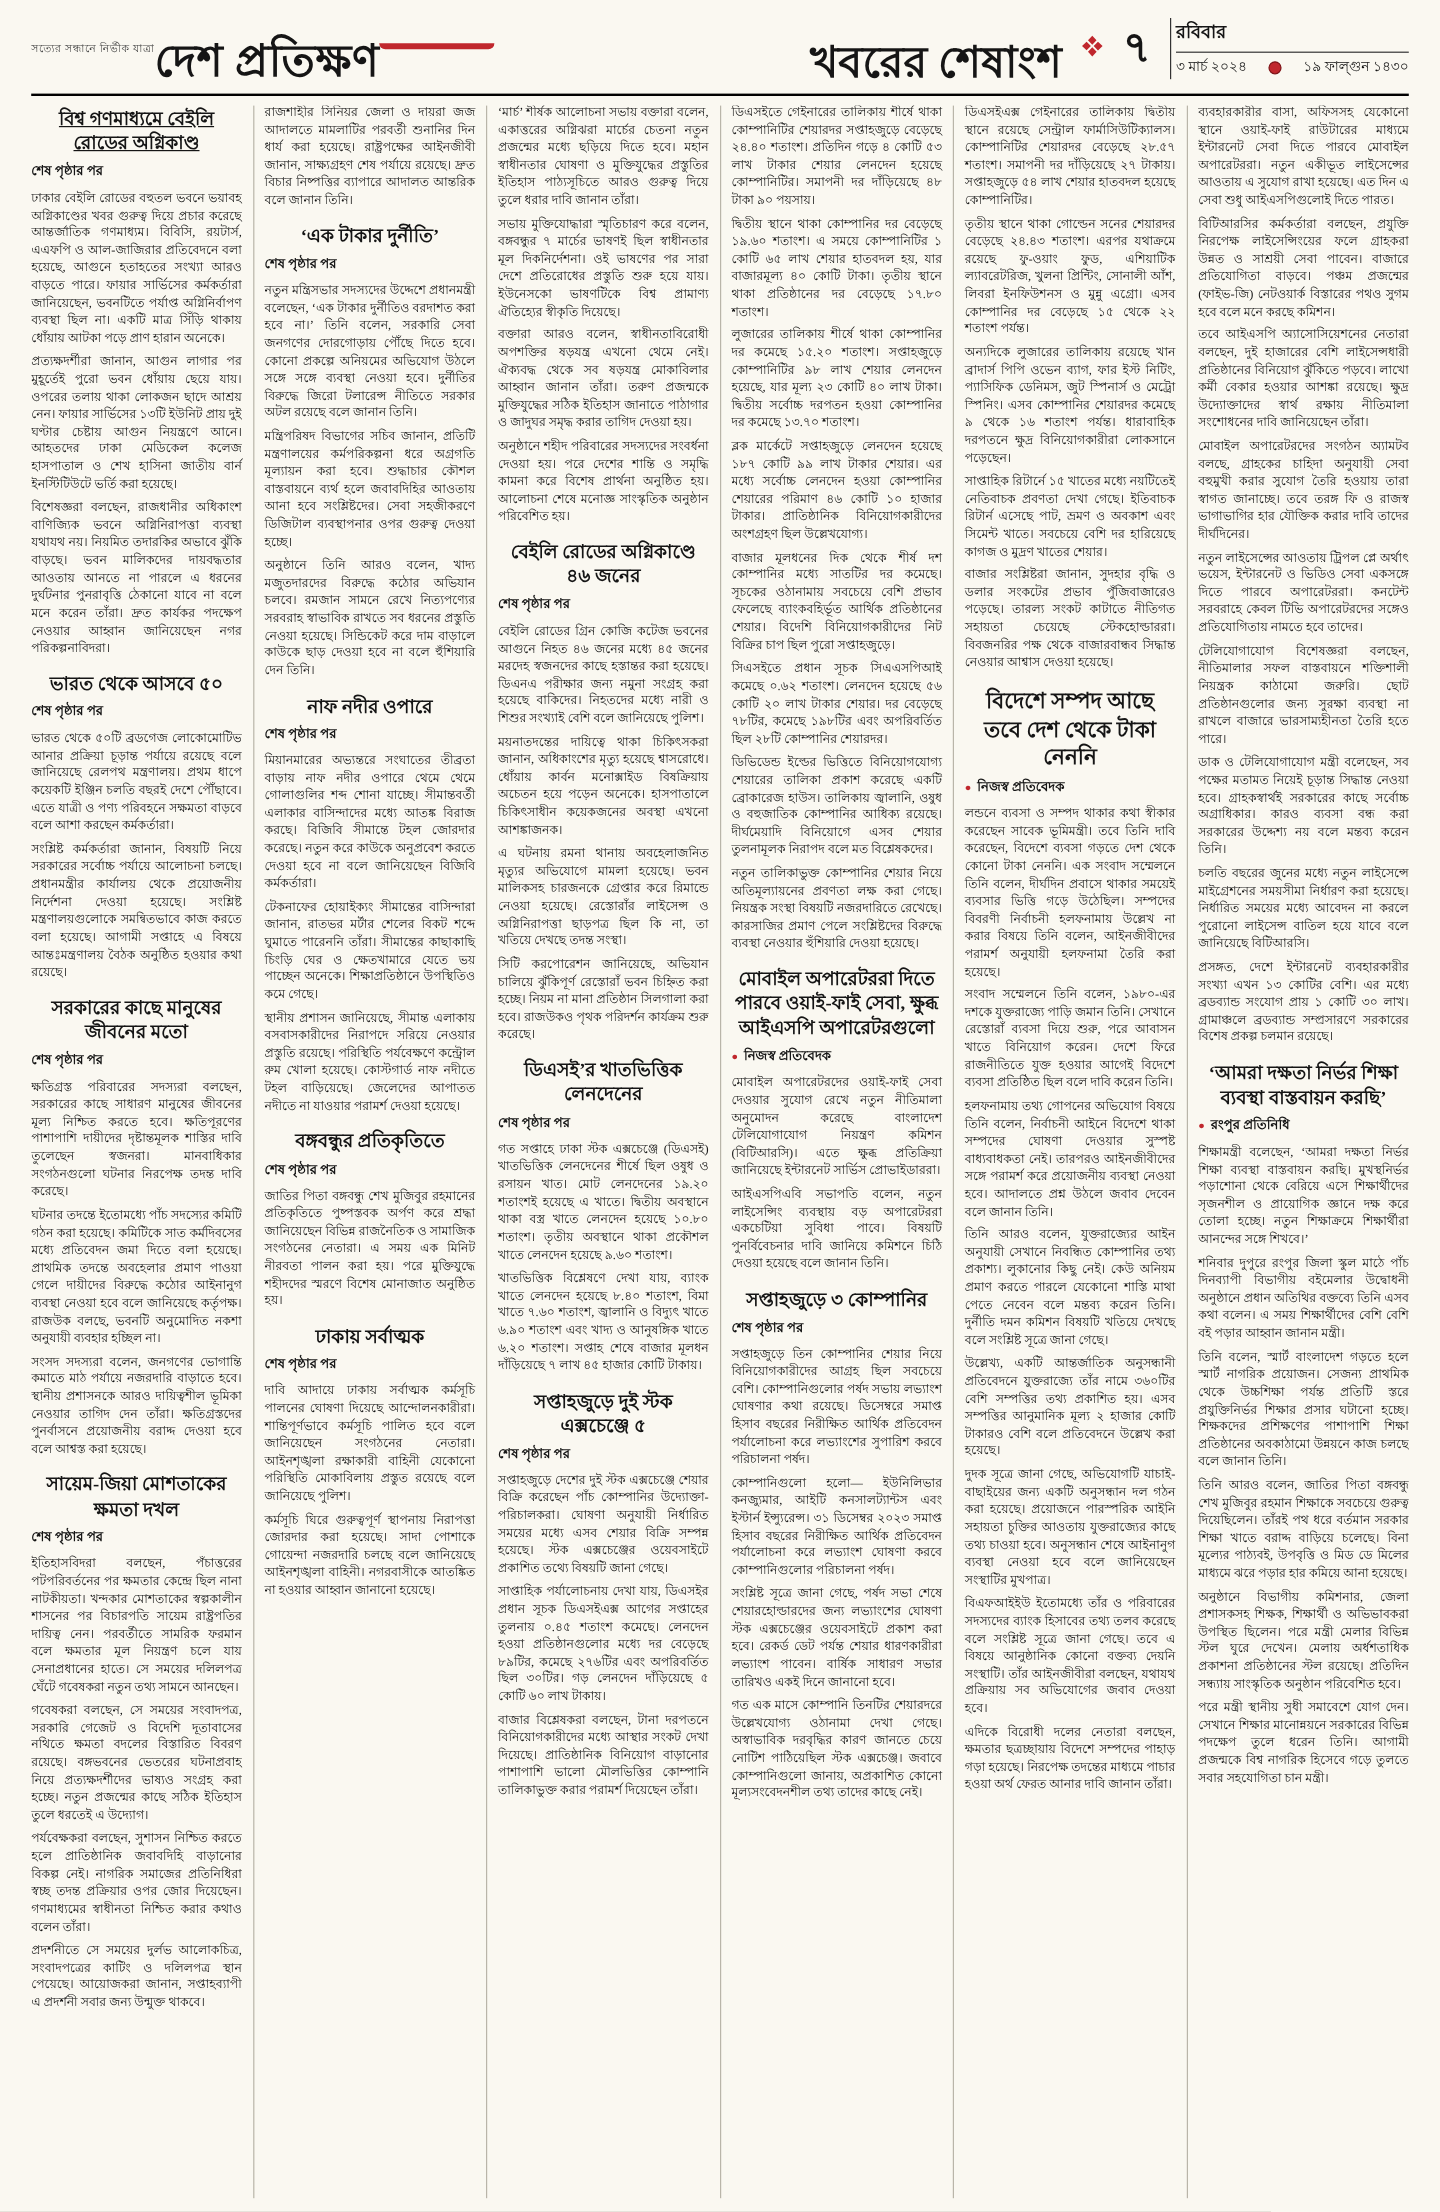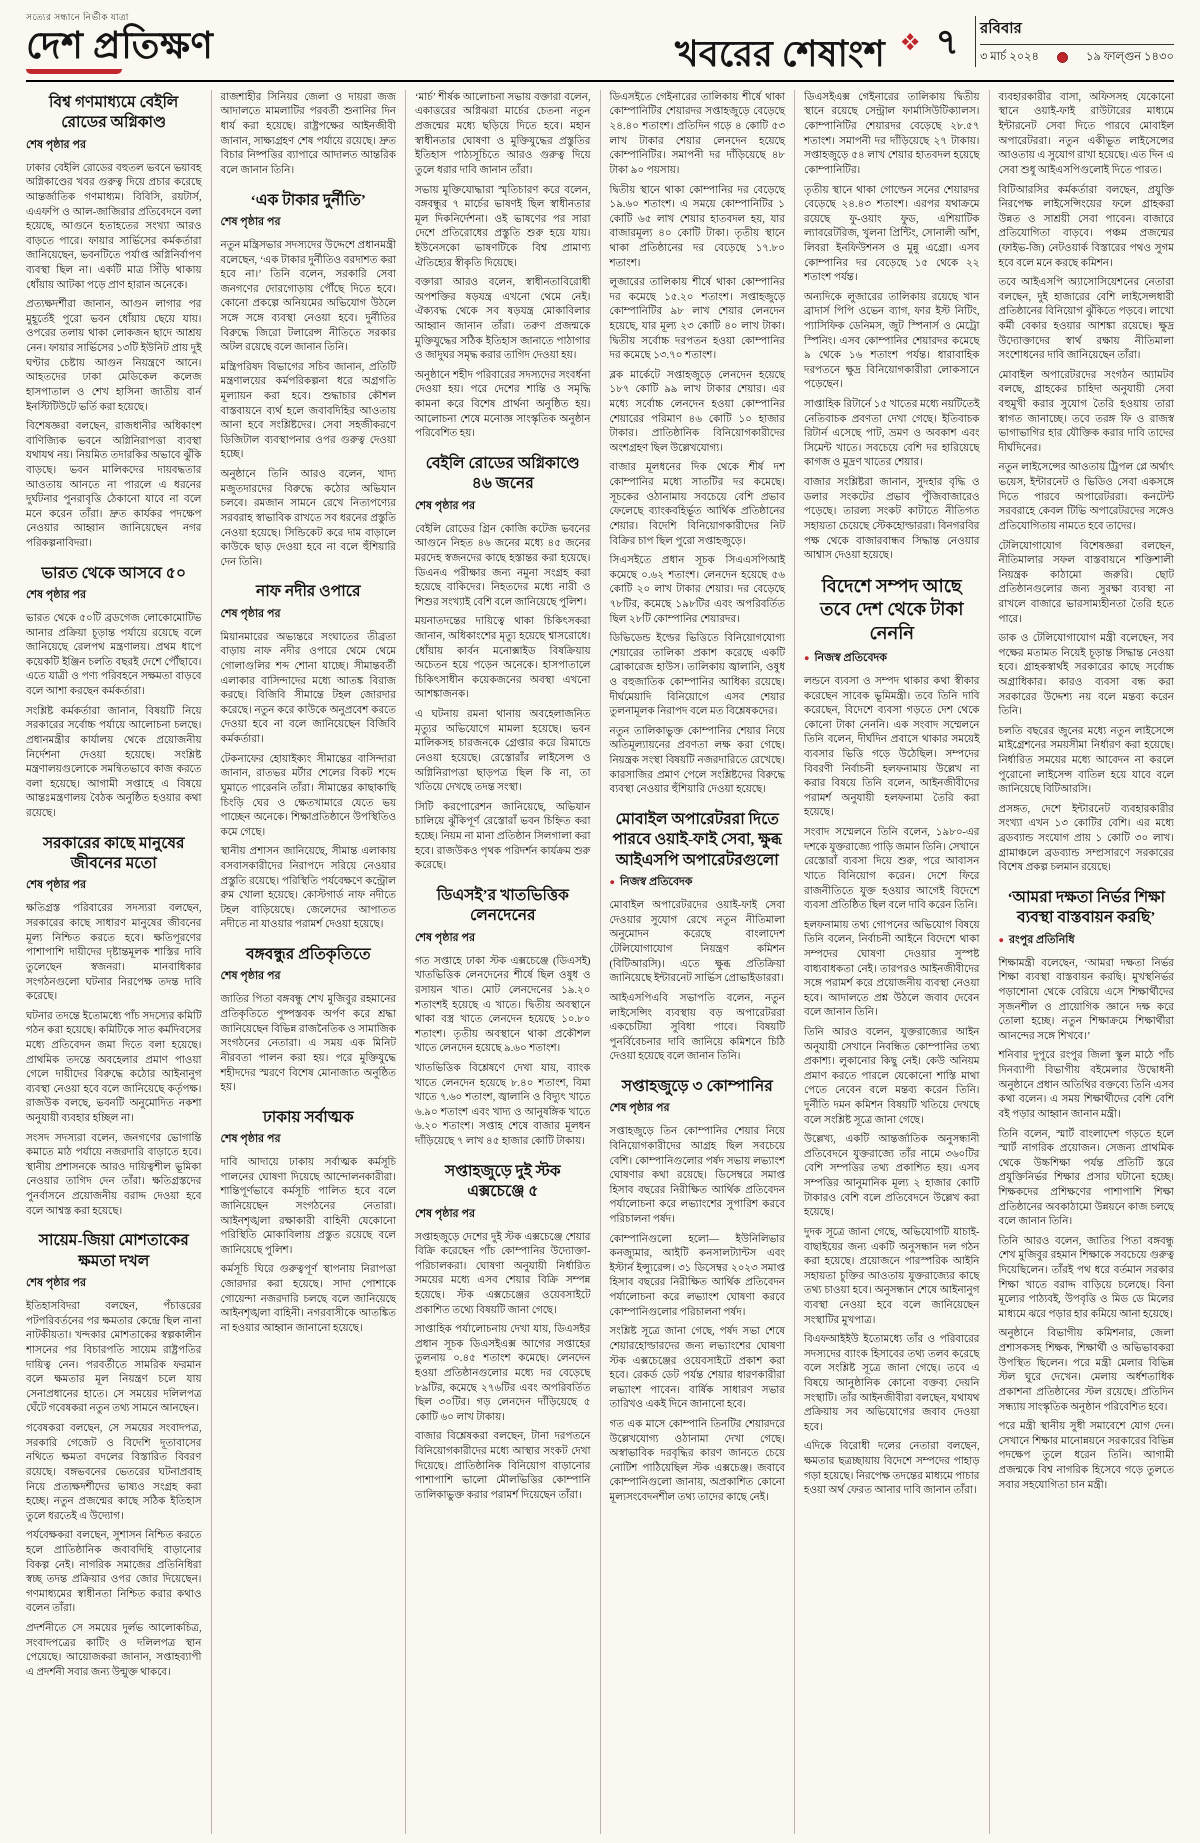--- a/index.html
+++ b/index.html
@@ -4,42 +4,42 @@
 <style>
   * { box-sizing: border-box; }
   html,body { margin:0; padding:0; background:#d8d5cc; }
   .page {
     width:1200px; height:1843px; margin:0 auto; overflow:hidden;
     background:#faf8f1; color:#151515;
     font-family:"Liberation Serif","DejaVu Serif",serif;
   }
   
   .header { display:flex; justify-content:space-between; align-items:flex-end; padding:10px 26px 6px; }
-  .masthead-block { display:flex; flex-direction:column; }
+  .masthead-block { display:flex; flex-direction:row; }
   .tagline { font-size:9px; letter-spacing:.5px; color:#444; margin-bottom:2px; }
   .masthead { font-size:37px; font-weight:800; line-height:1.05; letter-spacing:.5px; }
   .masthead-swash { height:5px; width:96px; background:#c0272d; border-radius:0 0 10px 10px; margin-top:3px; }
   .header-right { display:flex; align-items:center; gap:16px; padding-bottom:2px; }
   .section-title { font-size:36px; font-weight:800; line-height:1;margin-top:24px; }
   .ornament { color:#c0272d; font-size:24px; line-height:1; }
   .page-number { font-size:36px; font-weight:800; line-height:1; }
   .dateblock { border-left:1.5px solid #333; padding-left:4px; }
   .weekday { font-size:15px; font-weight:700; }
   .dateline { font-size:11.5px; border-top:1px solid #333; margin-top:3px; padding-top:3px;
               display:flex; align-items:center; gap:18px; white-space:nowrap; }
   .date-emblem { width:11px; height:11px; border-radius:50%; background:#c0272d; display:inline-block; border:1.5px solid #7e1418; }
   .header-rule { border-top:2.5px solid #000; margin:0 26px; }
   
   .content { display:flex; padding:8px 26px 0; height:1752px; overflow:hidden; }
   .col { flex:1 1 0; padding:0 9px; border-left:1px solid #b9b5a9; overflow:hidden; }
   .col:first-child { border-left:none; padding-left:0; }
   .col:last-child { padding-right:0; }
   .article { margin-bottom:12px; }
   .headline { font-size:15.5px; font-weight:800; text-align:center; line-height:1.32; margin:10px 1px 3px; }
-  .col .article:first-child .headline { margin-top:2px; }
+  .col .article:first-child .headline { margin-top:2px;text-decoration:underline; }
   .headline.lg { font-size:18px; }
   .kicker { font-size:11px; font-weight:700; margin:0 0 6px; }
   .byline { font-size:11px; font-weight:700; margin:3px 0 6px; display:flex; align-items:center; gap:5px; }
   .byline .bullet { color:#c0272d; font-size:9px; line-height:1; }
   p.body { font-size:10.3px; line-height:1.42; text-align:justify; margin:0 0 5px; }
 </style>
 </head>
 <body>
 
 <div class="page">
@@ -185,21 +185,21 @@
           <p class="body">সংশ্লিষ্ট সূত্রে জানা গেছে, পর্ষদ সভা শেষে শেয়ারহোল্ডারদের জন্য লভ্যাংশের ঘোষণা স্টক এক্সচেঞ্জের ওয়েবসাইটে প্রকাশ করা হবে। রেকর্ড ডেট পর্যন্ত শেয়ার ধারণকারীরা লভ্যাংশ পাবেন। বার্ষিক সাধারণ সভার তারিখও একই দিনে জানানো হবে।</p>
           <p class="body">গত এক মাসে কোম্পানি তিনটির শেয়ারদরে উল্লেখযোগ্য ওঠানামা দেখা গেছে। অস্বাভাবিক দরবৃদ্ধির কারণ জানতে চেয়ে নোটিশ পাঠিয়েছিল স্টক এক্সচেঞ্জ। জবাবে কোম্পানিগুলো জানায়, অপ্রকাশিত কোনো মূল্যসংবেদনশীল তথ্য তাদের কাছে নেই।</p>
         </article>
       </div>
       <div class="col">
         <article class="article">
           <p class="body">ডিএসইএক্স গেইনারের তালিকায় দ্বিতীয় স্থানে রয়েছে সেন্ট্রাল ফার্মাসিউটিক্যালস। কোম্পানিটির শেয়ারদর বেড়েছে ২৮.৫৭ শতাংশ। সমাপনী দর দাঁড়িয়েছে ২৭ টাকায়। সপ্তাহজুড়ে ৫৪ লাখ শেয়ার হাতবদল হয়েছে কোম্পানিটির।</p>
           <p class="body">তৃতীয় স্থানে থাকা গোল্ডেন সনের শেয়ারদর বেড়েছে ২৪.৪৩ শতাংশ। এরপর যথাক্রমে রয়েছে ফু-ওয়াং ফুড, এশিয়াটিক ল্যাবরেটরিজ, খুলনা প্রিন্টিং, সোনালী আঁশ, লিবরা ইনফিউশনস ও মুন্নু এগ্রো। এসব কোম্পানির দর বেড়েছে ১৫ থেকে ২২ শতাংশ পর্যন্ত।</p>
           <p class="body">অন্যদিকে লুজারের তালিকায় রয়েছে খান ব্রাদার্স পিপি ওভেন ব্যাগ, ফার ইস্ট নিটিং, প্যাসিফিক ডেনিমস, জুট স্পিনার্স ও মেট্রো স্পিনিং। এসব কোম্পানির শেয়ারদর কমেছে ৯ থেকে ১৬ শতাংশ পর্যন্ত। ধারাবাহিক দরপতনে ক্ষুদ্র বিনিয়োগকারীরা লোকসানে পড়েছেন।</p>
           <p class="body">সাপ্তাহিক রিটার্নে ১৫ খাতের মধ্যে নয়টিতেই নেতিবাচক প্রবণতা দেখা গেছে। ইতিবাচক রিটার্ন এসেছে পাট, ভ্রমণ ও অবকাশ এবং সিমেন্ট খাতে। সবচেয়ে বেশি দর হারিয়েছে কাগজ ও মুদ্রণ খাতের শেয়ার।</p>
-          <p class="body">বাজার সংশ্লিষ্টরা জানান, সুদহার বৃদ্ধি ও ডলার সংকটের প্রভাব পুঁজিবাজারেও পড়েছে। তারল্য সংকট কাটাতে নীতিগত সহায়তা চেয়েছে স্টেকহোল্ডাররা। বিনগরবির পক্ষ থেকে বাজারবান্ধব সিদ্ধান্ত নেওয়ার আশ্বাস দেওয়া হয়েছে।</p>
+          <p class="body">বাজার সংশ্লিষ্টরা জানান, সুদহার বৃদ্ধি ও ডলার সংকটের প্রভাব পুঁজিবাজারেও পড়েছে। তারল্য সংকট কাটাতে নীতিগত সহায়তা চেয়েছে স্টেকহোল্ডাররা। বিবজনরির পক্ষ থেকে বাজারবান্ধব সিদ্ধান্ত নেওয়ার আশ্বাস দেওয়া হয়েছে।</p>
         </article>
         <article class="article">
           <h2 class="headline lg">বিদেশে সম্পদ আছে তবে দেশ থেকে টাকা নেননি</h2>
           <div class="byline">
             <span class="bullet">●</span>
             <span>নিজস্ব প্রতিবেদক</span>
           </div>
           <p class="body">লন্ডনে ব্যবসা ও সম্পদ থাকার কথা স্বীকার করেছেন সাবেক ভূমিমন্ত্রী। তবে তিনি দাবি করেছেন, বিদেশে ব্যবসা গড়তে দেশ থেকে কোনো টাকা নেননি। এক সংবাদ সম্মেলনে তিনি বলেন, দীর্ঘদিন প্রবাসে থাকার সময়েই ব্যবসার ভিত্তি গড়ে উঠেছিল। সম্পদের বিবরণী নির্বাচনী হলফনামায় উল্লেখ না করার বিষয়ে তিনি বলেন, আইনজীবীদের পরামর্শ অনুযায়ী হলফনামা তৈরি করা হয়েছে।</p>
           <p class="body">সংবাদ সম্মেলনে তিনি বলেন, ১৯৮০-এর দশকে যুক্তরাজ্যে পাড়ি জমান তিনি। সেখানে রেস্তোরাঁ ব্যবসা দিয়ে শুরু, পরে আবাসন খাতে বিনিয়োগ করেন। দেশে ফিরে রাজনীতিতে যুক্ত হওয়ার আগেই বিদেশে ব্যবসা প্রতিষ্ঠিত ছিল বলে দাবি করেন তিনি।</p>
           <p class="body">হলফনামায় তথ্য গোপনের অভিযোগ বিষয়ে তিনি বলেন, নির্বাচনী আইনে বিদেশে থাকা সম্পদের ঘোষণা দেওয়ার সুস্পষ্ট বাধ্যবাধকতা নেই। তারপরও আইনজীবীদের সঙ্গে পরামর্শ করে প্রয়োজনীয় ব্যবস্থা নেওয়া হবে। আদালতে প্রশ্ন উঠলে জবাব দেবেন বলে জানান তিনি।</p>

